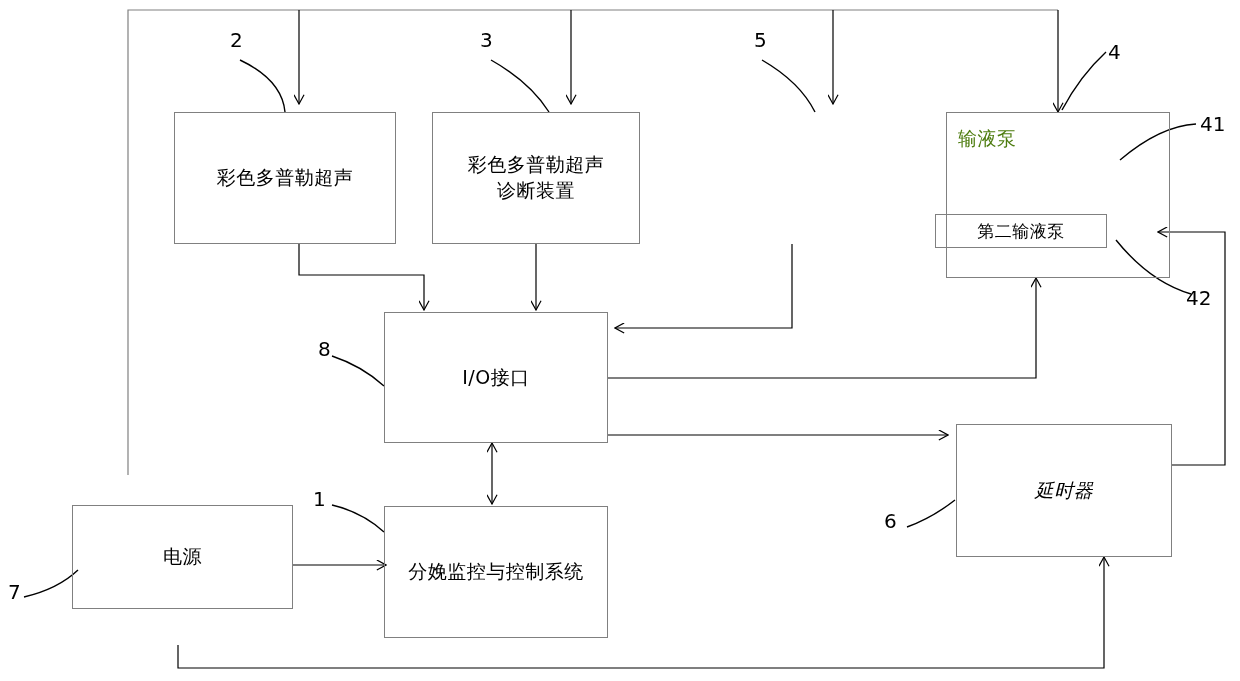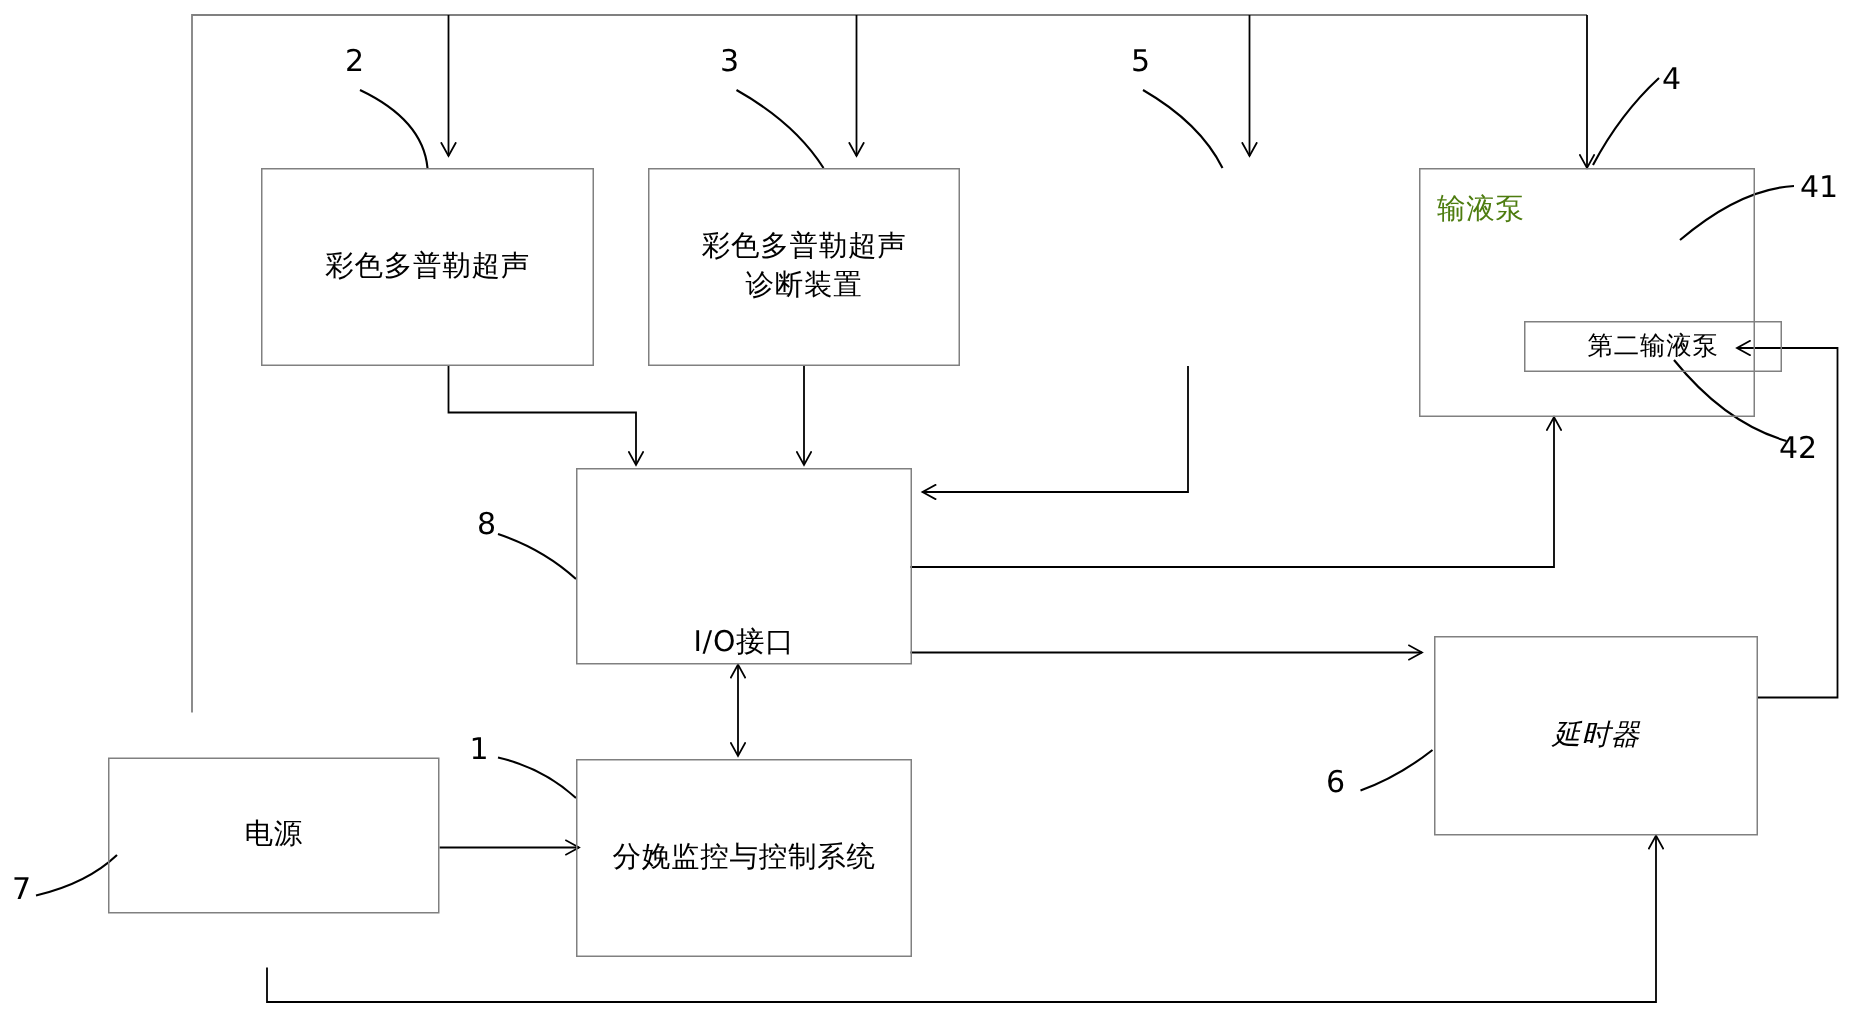--- a/index.html
+++ b/index.html
@@ -128,25 +128,25 @@
   <div class="box" style="left:432px; top:112px; width:208px; height:132px;">
     <span class="box-label">彩色多普勒超声
 诊断装置</span>
   </div>
 
 
   <div class="group-box" style="left:946px; top:112px; width:224px; height:166px;"></div>
   <div class="group-title" style="left:958px; top:126px;">输液泵</div>
 
 
-  <div class="box" style="left:1016px; top:214px; width:172px; height:34px; font-size:17px;">
+  <div class="box" style="left:935px; top:214px; width:172px; height:34px; font-size:17px;">
     <span class="box-label">第二输液泵</span>
   </div>
 
-  <div class="box" style="left:384px; top:312px; width:224px; height:131px;align-items:flex-end;">
+  <div class="box" style="left:384px; top:312px; width:224px; height:131px;">
     <span class="box-label">I/O接口</span>
   </div>
 
   <div class="box" style="left:956px; top:424px; width:216px; height:133px;font-style:italic;">
     <span class="box-label">延时器</span>
   </div>
 
   <div class="box" style="left:72px; top:505px; width:221px; height:104px;">
     <span class="box-label">电源</span>
   </div>

